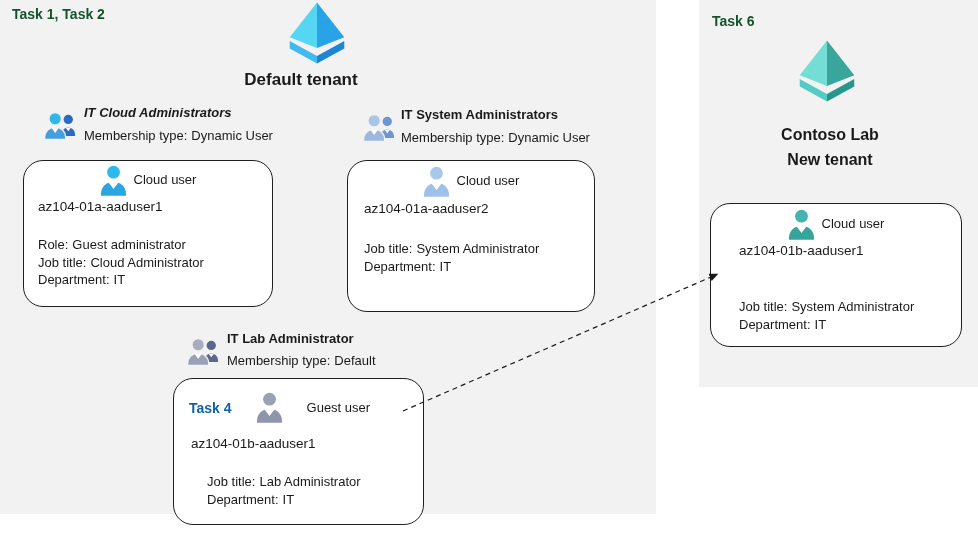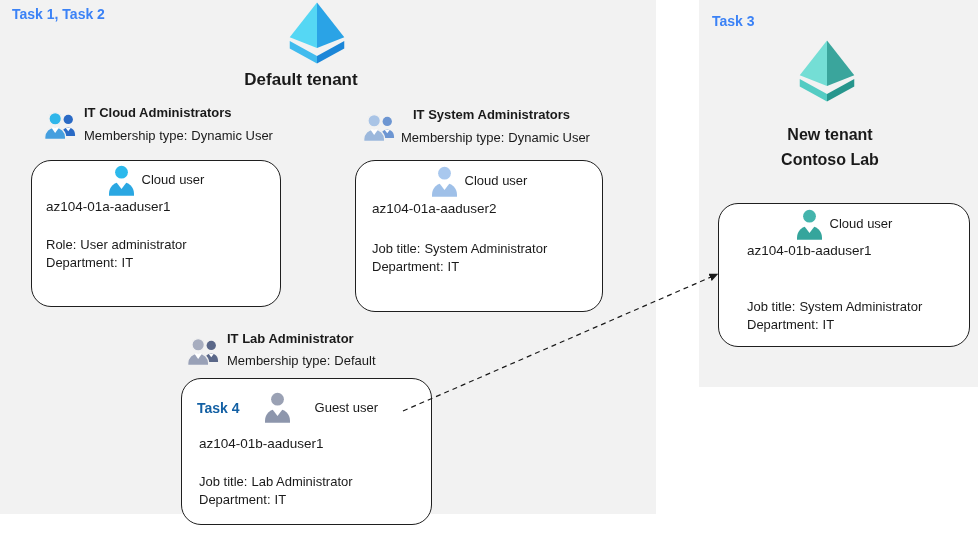--- a/index.html
+++ b/index.html
@@ -2,26 +2,26 @@
 <html><head>
 <meta charset="utf-8">
 <style>
   html,body{margin:0;padding:0;background:#ffffff;}
   .canvas{
     position:relative;width:978px;height:540px;background:#ffffff;overflow:hidden;
     font-family:"Liberation Sans", sans-serif;color:#1a1a1a;
   }
   .abs{position:absolute;}
   .panel{position:absolute;background:#f2f2f2;}
-  .task-label{position:absolute;font-size:14px;font-weight:700;color:#3b82f6;white-space:nowrap;}
+  .task-label{position:absolute;font-size:14px;font-weight:700;color:#14532d;white-space:nowrap;}
   .tenant-title{position:absolute;font-size:17px;font-weight:700;text-align:center;white-space:nowrap;}
   .group-title{position:absolute;font-size:13px;font-weight:700;white-space:nowrap;}
   .membership{position:absolute;font-size:13px;white-space:nowrap;}
   .lbl{font-weight:400;margin-right:4px;}
-  .card{position:absolute;background:#ffffff;border:1.4px solid #1f1f1f;border-radius:20px;margin-left:8px;}
+  .card{position:absolute;background:#ffffff;border:1.4px solid #1f1f1f;border-radius:20px;}
   .card-header{position:absolute;left:0;right:0;display:flex;justify-content:center;align-items:flex-start;gap:7px;}
   .card-header .user-type{font-size:13px;margin-top:7px;white-space:nowrap;}
   .card-header-left{position:absolute;display:flex;align-items:center;gap:24px;}
   .card-header-left .user-type{font-size:13px;white-space:nowrap;}
   .card-header-left .task-inline{font-size:14px;font-weight:700;color:#1360a4;white-space:nowrap;}
   .username{position:absolute;font-size:13.5px;font-weight:400;white-space:nowrap;}
   .fields{position:absolute;font-size:13px;line-height:17.5px;}
   .fields .row{white-space:nowrap;}
   .nt-title{position:absolute;font-size:16px;font-weight:700;text-align:center;line-height:25px;}
   .overlay{position:absolute;left:0;top:0;pointer-events:none;}
@@ -45,50 +45,51 @@
   <div class="tenant-title" style="left:226px;top:70px;width:150px;">Default tenant</div>
 
   <svg class="abs" style="left:44px;top:111px;" width="33" height="31" viewBox="0 0 34 32">
     <circle cx="25" cy="8.7" r="4.8" fill="#2a6ac5"></circle>
     <path d="M18 24.6c0-4.4 3.1-7.5 7-7.5s7 3.1 7 7.5v1.2H18z" fill="#2a6ac5"></path>
     <path d="M22.3 17.4 25 21l2.7-3.6z" fill="#ffffff"></path>
     <circle cx="11.5" cy="8" r="6.4" fill="#2fb6ea" stroke="#f2f2f2" stroke-width="1.3"></circle>
     <path d="M0.7 27.2c0-6.2 4.7-10.6 10.8-10.6s10.8 4.4 10.8 10.6v2H0.7z" fill="#459fdf" stroke="#f2f2f2" stroke-width="1.3"></path>
     <path d="M7.5 17 11.5 22.6 15.5 17z" fill="#ffffff"></path>
   </svg>
-  <div class="group-title" style="left:84px;top:105px;">IT Cloud Administrators</div>
+  <div class="group-title" style="left:84px;top:105px;font-style:italic;">IT Cloud Administrators</div>
   <div class="membership" style="left:84px;top:128px;">
     <span class="lbl">Membership type:</span><span>Dynamic User</span>
   </div>
 
   <div class="card" style="left:23px;top:160px;width:248px;height:145px;">
     <div class="card-header" style="top:4px;">
       <svg width="27" height="31" viewBox="0 0 27 31">
         <circle cx="13.5" cy="7.2" r="6.4" fill="#2cb9ec"></circle>
         <path d="M1 28.6c0-7 5.4-11.7 12.5-11.7S26 21.6 26 28.6v2.2H1z" fill="#2aa7e2"></path>
         <path d="M8.2 17 13.5 24 18.8 17z" fill="#ffffff"></path>
       </svg>
       <span class="user-type">Cloud user</span>
     </div>
     <div class="username" style="left:14px;top:38px;">az104-01a-aaduser1</div>
     <div class="fields" style="left:14px;top:75px;">
-      <div class="row"><span class="lbl">Role:</span><span>User administrator</span></div>
+      <div class="row"><span class="lbl">Role:</span><span>Guest administrator</span></div>
+      <div class="row"><span class="lbl">Job title:</span><span>Cloud Administrator</span></div>
       <div class="row"><span class="lbl">Department:</span><span>IT</span></div>
     </div>
   </div>
 
   <svg class="abs" style="left:363px;top:113px;" width="33" height="31" viewBox="0 0 34 32">
     <circle cx="25" cy="8.7" r="4.8" fill="#6d96d2"></circle>
     <path d="M18 24.6c0-4.4 3.1-7.5 7-7.5s7 3.1 7 7.5v1.2H18z" fill="#6d96d2"></path>
     <path d="M22.3 17.4 25 21l2.7-3.6z" fill="#ffffff"></path>
     <circle cx="11.5" cy="8" r="6.4" fill="#a9c4e6" stroke="#f2f2f2" stroke-width="1.3"></circle>
     <path d="M0.7 27.2c0-6.2 4.7-10.6 10.8-10.6s10.8 4.4 10.8 10.6v2H0.7z" fill="#9cb8dc" stroke="#f2f2f2" stroke-width="1.3"></path>
     <path d="M7.5 17 11.5 22.6 15.5 17z" fill="#ffffff"></path>
   </svg>
-  <div class="group-title" style="left:401px;top:107px;margin-left:12px;">IT System Administrators</div>
+  <div class="group-title" style="left:401px;top:107px;">IT System Administrators</div>
   <div class="membership" style="left:401px;top:130px;">
     <span class="lbl">Membership type:</span><span>Dynamic User</span>
   </div>
 
   <div class="card" style="left:347px;top:160px;width:246px;height:150px;">
     <div class="card-header" style="top:5px;">
       <svg width="27" height="31" viewBox="0 0 27 31">
         <circle cx="13.5" cy="7.2" r="6.4" fill="#a9c8ee"></circle>
         <path d="M1 28.6c0-7 5.4-11.7 12.5-11.7S26 21.6 26 28.6v2.2H1z" fill="#9fc0e8"></path>
         <path d="M8.2 17 13.5 24 18.8 17z" fill="#ffffff"></path>
@@ -119,38 +120,38 @@
     <div class="card-header-left" style="left:15px;top:13px;">
       <span class="task-inline">Task 4</span>
       <svg width="27" height="31" viewBox="0 0 27 31">
         <circle cx="13.5" cy="7.2" r="6.4" fill="#9aa1b4"></circle>
         <path d="M1 28.6c0-7 5.4-11.7 12.5-11.7S26 21.6 26 28.6v2.2H1z" fill="#8d96ac"></path>
         <path d="M8.2 17 13.5 24 18.8 17z" fill="#ffffff"></path>
       </svg>
       <span class="user-type">Guest user</span>
     </div>
     <div class="username" style="left:17px;top:57px;">az104-01b-aaduser1</div>
-    <div class="fields" style="left:17px;top:94px;">
+    <div class="fields" style="left:33px;top:94px;">
       <div class="row"><span class="lbl">Job title:</span><span>Lab Administrator</span></div>
       <div class="row"><span class="lbl">Department:</span><span>IT</span></div>
     </div>
   </div>
 
-  <div class="task-label" style="left:712px;top:13px;">Task 3</div>
+  <div class="task-label" style="left:712px;top:13px;">Task 6</div>
 
   <svg class="abs" style="left:792px;top:40px;" width="70" height="62" viewBox="0 0 100 100">
     <polygon points="50,1 6,57 50,74" fill="#74ded5"></polygon>
     <polygon points="50,1 94,57 50,74" fill="#3aa59c"></polygon>
     <polygon points="6,63 50,87 50,99 6,75" fill="#54ccc3"></polygon>
     <polygon points="94,63 50,87 50,99 94,75" fill="#27968d"></polygon>
   </svg>
 
   <div class="nt-title" style="left:715px;top:122px;width:230px;">
+    <div>Contoso Lab</div>
     <div>New tenant</div>
-    <div>Contoso Lab</div>
   </div>
 
   <div class="card" style="left:710px;top:203px;width:250px;height:142px;">
     <div class="card-header" style="top:5px;">
       <svg width="27" height="31" viewBox="0 0 27 31">
         <circle cx="13.5" cy="7.2" r="6.4" fill="#44b4ac"></circle>
         <path d="M1 28.6c0-7 5.4-11.7 12.5-11.7S26 21.6 26 28.6v2.2H1z" fill="#35a59c"></path>
         <path d="M8.2 17 13.5 24 18.8 17z" fill="#ffffff"></path>
       </svg>
       <span class="user-type">Cloud user</span>

